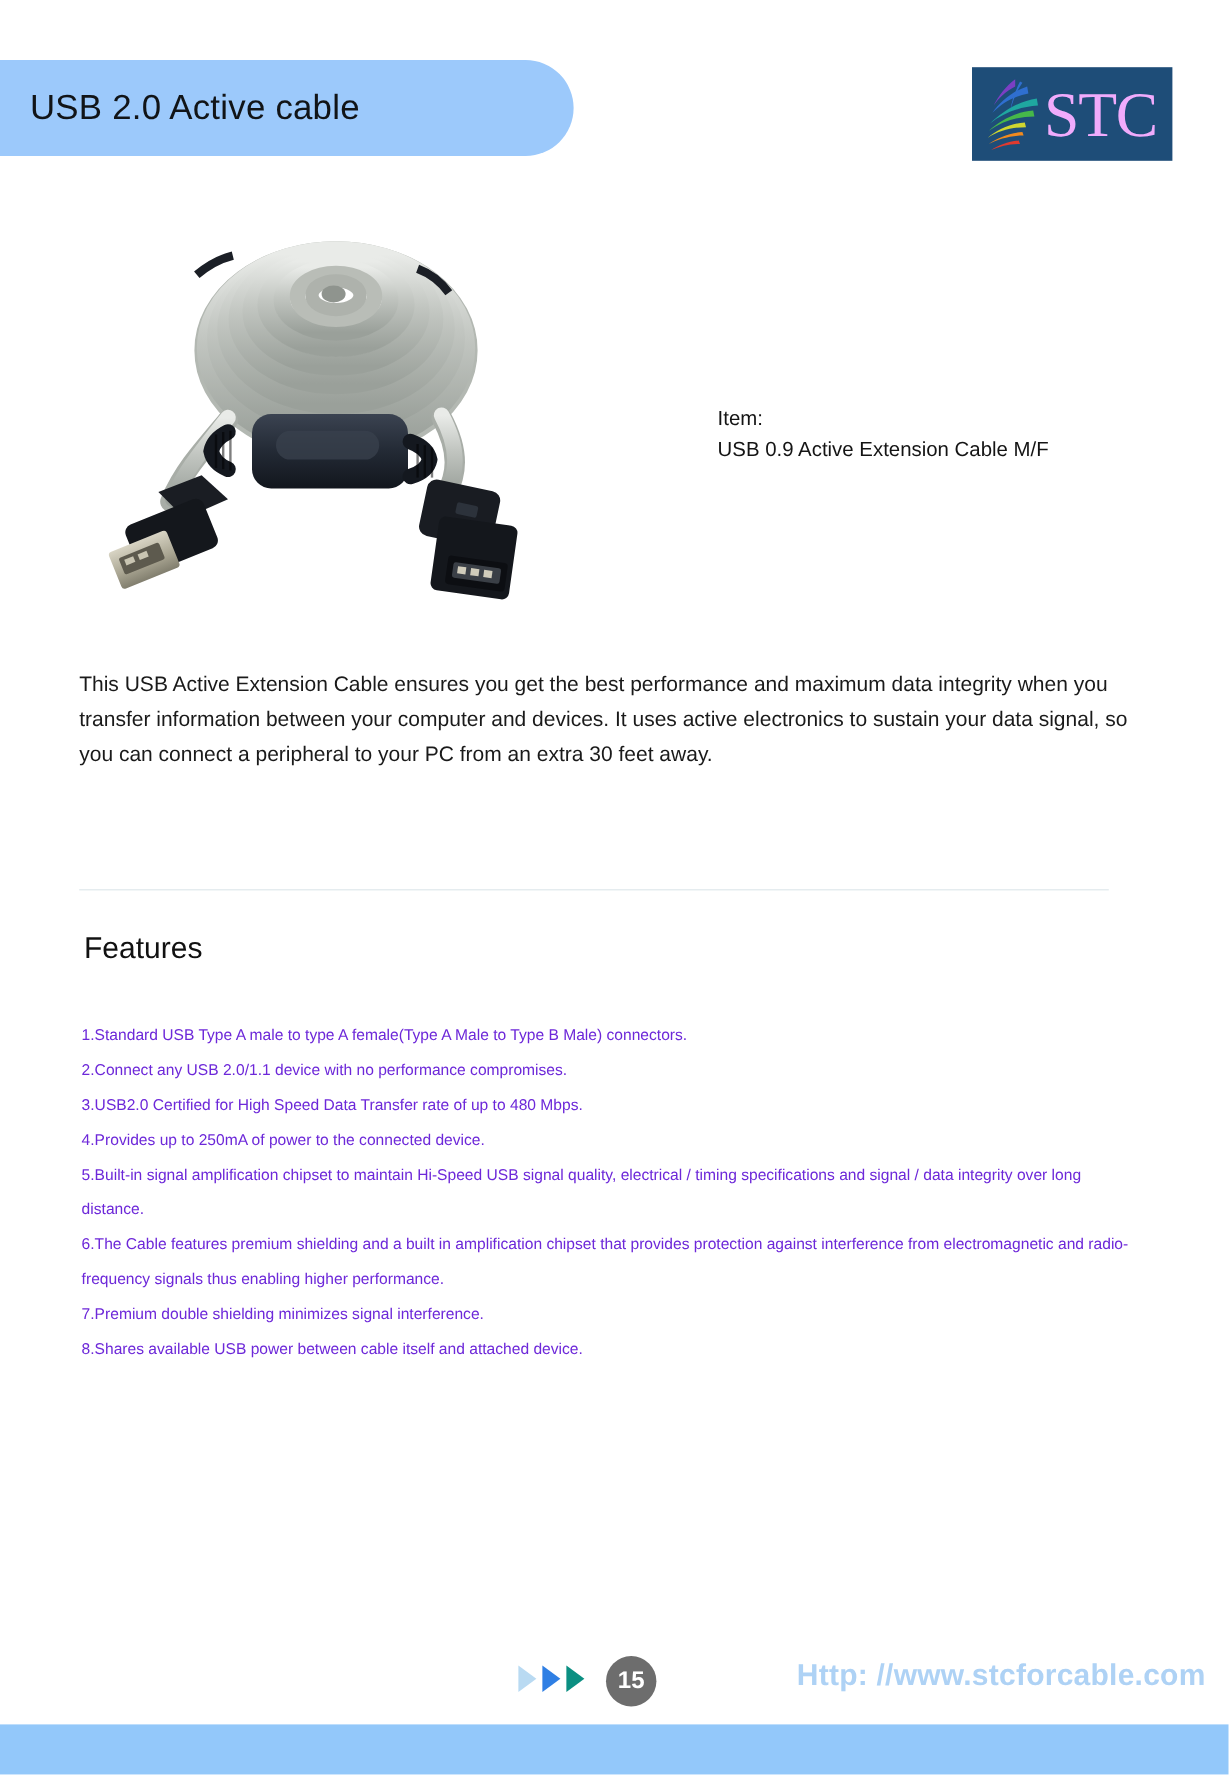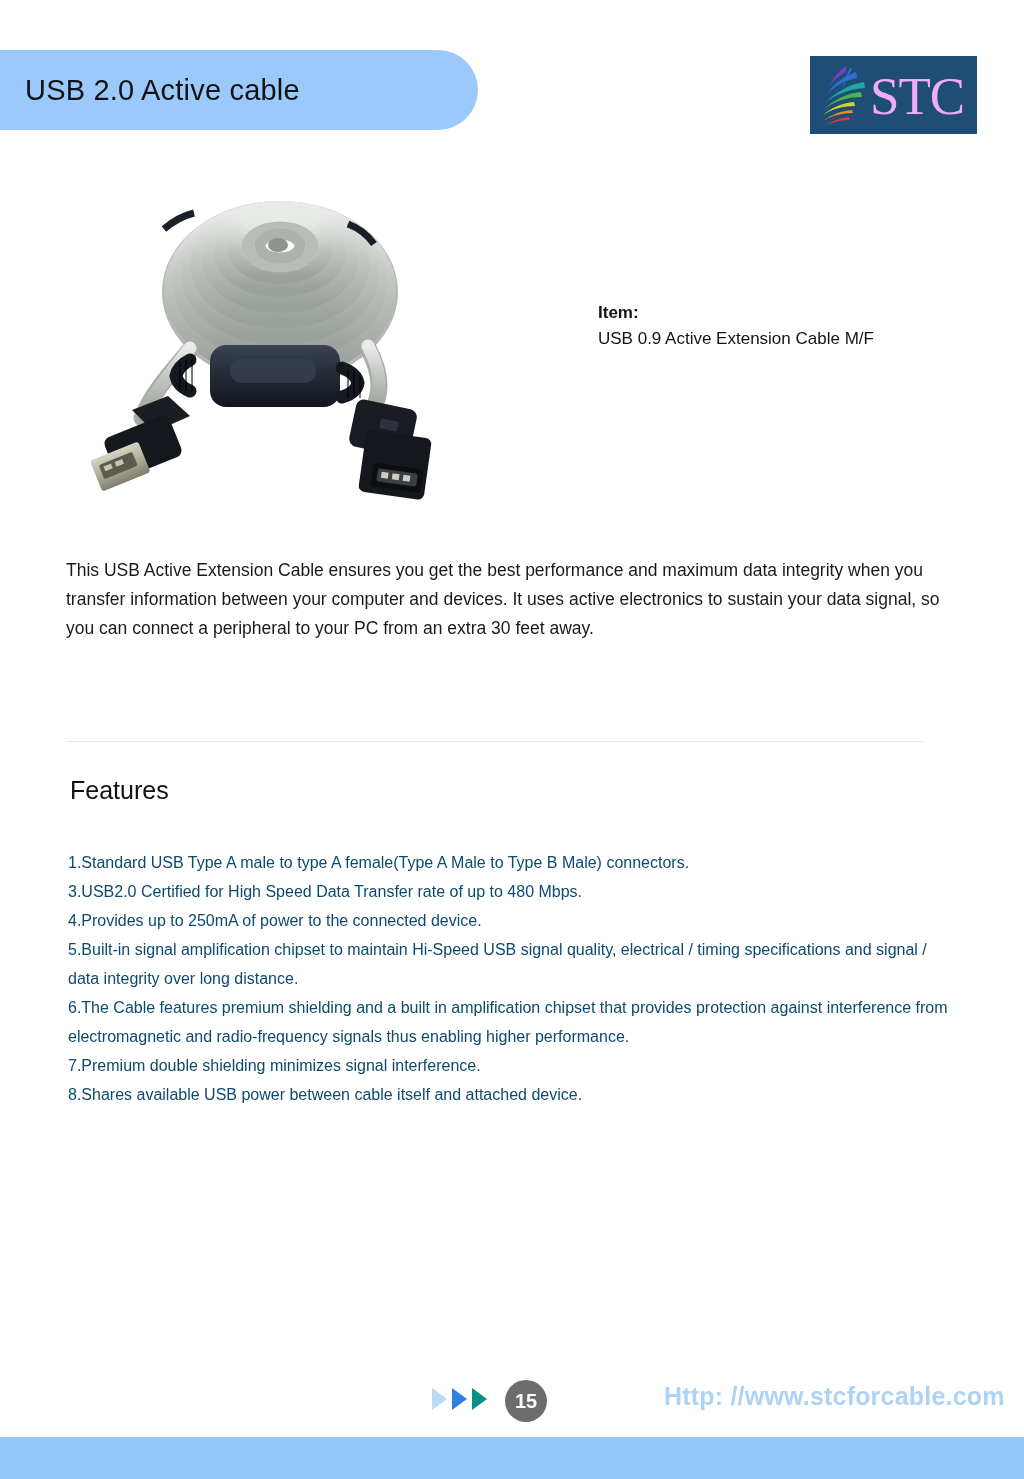--- a/index.html
+++ b/index.html
@@ -77,23 +77,24 @@
 
   
   .item-block {
     position: absolute;
     left: 598px;
     top: 300px;
     width: 380px;
   }
   .item-label {
     font-size: 17px;
-    font-weight: bold;
+    font-weight: normal;
     color: #141414;
     line-height: 1.55;
+    margin-top: 36px;
   }
   .item-value {
     font-size: 17px;
     color: #141414;
     line-height: 1.55;
   }
 
   
   .intro {
     position: absolute;
@@ -124,23 +125,23 @@
     font-weight: normal;
     color: #111111;
   }
   .features-list {
     position: absolute;
     left: 68px;
     top: 848px;
     width: 880px;
   }
   .feature-item {
-    font-size: 16px;
+    font-size: 13px;
     line-height: 29px;
-    color: #0c4a6e;
+    color: #6d28d9;
   }
 
   
   .footer-row {
     position: absolute;
     left: 0;
     top: 1378px;
     width: 1024px;
     height: 48px;
   }
@@ -311,20 +312,21 @@
     <div class="item-value">USB 0.9 Active Extension Cable M/F</div>
   </div>
 
   <div class="intro">This USB Active Extension Cable ensures you get the best performance and maximum data integrity when you transfer information between your computer and devices. It uses active electronics to sustain your data signal, so you can connect a peripheral to your PC from an extra 30 feet away.</div>
 
   <div class="divider"></div>
 
   <div class="features-heading">Features</div>
   <div class="features-list">
     <div class="feature-item">1.Standard USB Type A male to type A female(Type A Male to Type B Male) connectors.</div>
+    <div class="feature-item">2.Connect any USB 2.0/1.1 device with no performance compromises.</div>
     <div class="feature-item">3.USB2.0 Certified for High Speed Data Transfer rate of up to 480 Mbps.</div>
     <div class="feature-item">4.Provides up to 250mA of power to the connected device.</div>
     <div class="feature-item">5.Built-in signal amplification chipset to maintain Hi-Speed USB signal quality, electrical / timing specifications and signal / data integrity over long distance.</div>
     <div class="feature-item">6.The Cable features premium shielding and a built in amplification chipset that provides protection against interference from electromagnetic and radio-frequency signals thus enabling higher performance.</div>
     <div class="feature-item">7.Premium double shielding minimizes signal interference.</div>
     <div class="feature-item">8.Shares available USB power between cable itself and attached device.</div>
   </div>
 
   <div class="footer-row">
     <div class="arrows">

